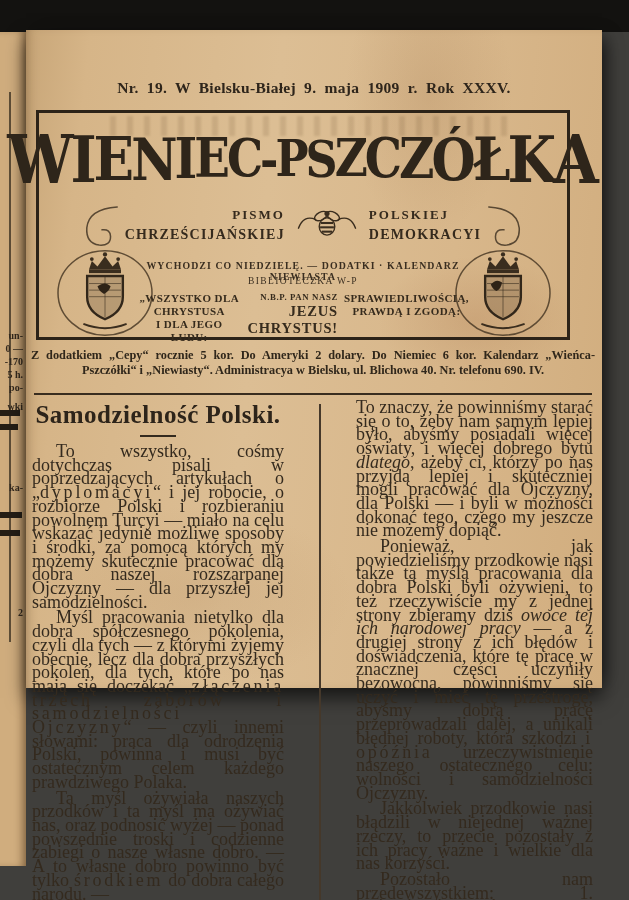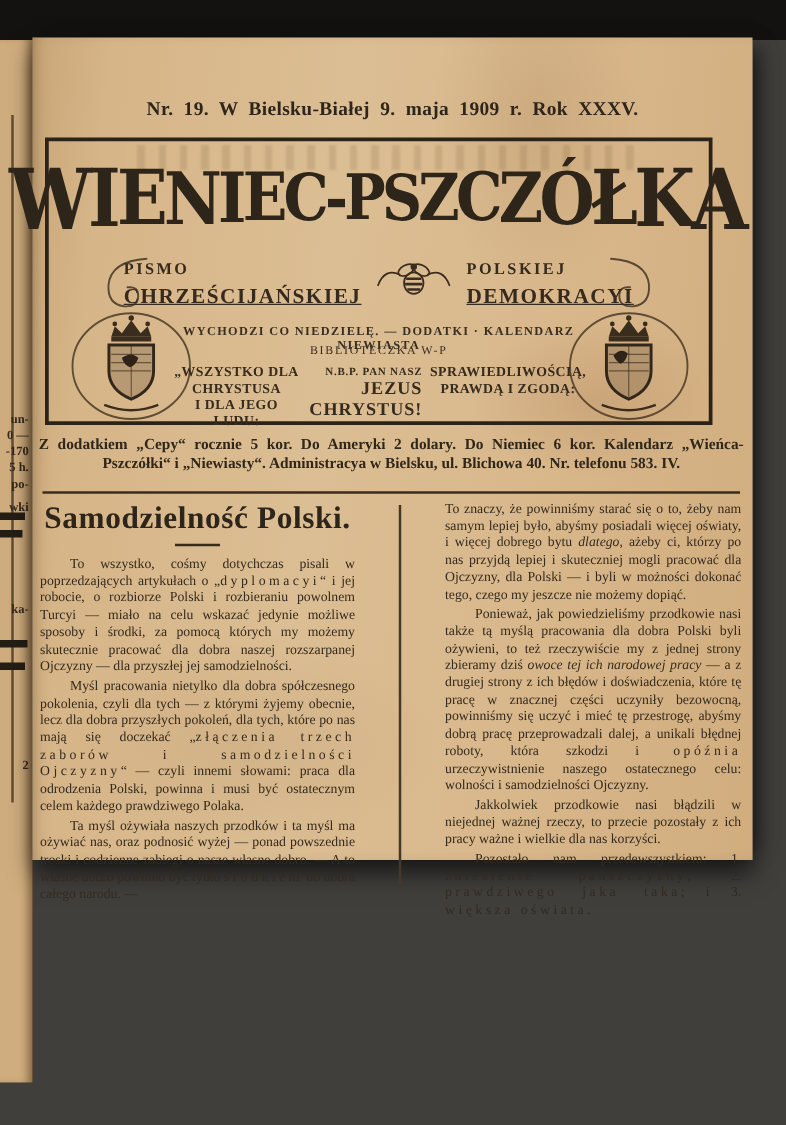--- a/index.html
+++ b/index.html
@@ -36,23 +36,23 @@
          background:repeating-linear-gradient(90deg,transparent 0 11px,rgba(100,75,45,.15) 11px 17px);
          filter:blur(1px);}
   .mb-title{position:absolute;top:4px;left:0;right:0;height:84px;display:flex;align-items:center;
             justify-content:center;font-weight:bold;color:#2e251a;transform:scaleY(1.14);
             font-family:"DejaVu Serif",serif;}
   .mb-title span{display:inline-block;margin:0 -1.5px;line-height:1;}
   .curl{position:absolute;top:90px;width:38px;height:48px;opacity:.8;}
   .curl-l{left:44px;} .curl-r{right:44px;transform:scaleX(-1);}
   .mb-sub{position:absolute;top:94px;left:0;right:0;display:flex;justify-content:center;
           align-items:flex-start;gap:10px;color:#352a1d;}
-  .sub-l{text-align:left;} .sub-r{text-align:left;}
+  .sub-l{text-align:right;} .sub-r{text-align:left;}
   .sub-row1{font-size:13px;font-weight:bold;letter-spacing:2px;}
-  .sub-row2{font-size:17px;font-weight:bold;letter-spacing:1.2px;margin-top:4px;text-decoration:underline;}
+  .sub-row2{font-size:14px;font-weight:bold;letter-spacing:1.2px;margin-top:4px;}
   .bee{width:64px;height:36px;margin-top:-2px;flex:none;}
   .mb-pub1{position:absolute;top:147px;left:90px;right:90px;text-align:center;
            font-size:9.8px;font-weight:bold;letter-spacing:1.1px;color:#3a2e20;}
   .mb-pub2{position:absolute;top:163px;left:90px;right:90px;text-align:center;
            font-size:9.5px;font-weight:normal;letter-spacing:1.4px;color:#3a2e20;}
   .mb-motto{position:absolute;top:179px;left:98px;right:98px;display:flex;
             justify-content:space-between;align-items:flex-start;gap:6px;color:#362b1d;}
   .motto-l,.motto-r{font-size:11px;font-weight:bold;letter-spacing:.4px;text-align:center;line-height:13px;}
   .motto-c{text-align:right;}
   .mc1{font-size:8.8px;font-weight:bold;letter-spacing:.6px;}
@@ -67,21 +67,21 @@
   .cline{text-align:center;}
   .rule-below{position:absolute;left:8px;right:10px;top:363px;height:2px;background:#392d1f;}
 
   
   .article{position:absolute;left:6px;right:9px;top:371px;display:flex;align-items:stretch;gap:28px;}
   .col-left{width:252px;flex:none;}
   .col-divider{width:2px;background:#45382a;margin:3px 7px 26px 7px;}
   .col-right{flex:1;min-width:0;}
   .art-title{font-size:25px;font-weight:bold;text-align:center;margin:0;color:#2d241a;letter-spacing:.5px;}
   .title-rule{width:36px;height:2px;background:#342a1e;margin:6px auto 8px;}
-  .para{margin:0 0 2px 0;text-align:justify;text-indent:24px;font-size:11px;
+  .para{margin:0 0 2px 0;text-align:justify;text-indent:24px;font-size:18px;
         line-height:13.7px;color:#342a1e;}
   .noindent{text-indent:0;}
   .seg-sp{letter-spacing:2.8px;}
   .seg-i{font-style:italic;}
   .seg-b{font-weight:bold;letter-spacing:.5px;}
   svg .ink{stroke:#3a2d1e;fill:none;stroke-width:1.6;stroke-linecap:round;}
 </style>
 </head>
 <body>
 
@@ -203,21 +203,21 @@
         </div>
         <div class="motto-r">
           <div>SPRAWIEDLIWOŚCIĄ,</div>
           <div>PRAWDĄ I ZGODĄ:</div>
         </div>
       </div>
     </div>
 
     <div class="subscription">
       <div class="jline"><span>Z dodatkiem „Cepy“ rocznie 5 kor. Do Ameryki 2 dolary. Do Niemiec 6 kor. Kalendarz „Wieńca-</span></div>
-      <div class="cline"><span>Pszczółki“ i „Niewiasty“. Administracya w Bielsku, ul. Blichowa 40. Nr. telefonu 583. IV.</span></div>
+      <div class="cline"><span>Pszczółki“ i „Niewiasty“. Administracya w Bielsku, ul. Blichowa 40. Nr. telefonu 690. IV.</span></div>
     </div>
     <div class="rule-below"></div>
 
     <div class="article">
       <div class="col-left">
         <h2 class="art-title">Samodzielność Polski.</h2>
         <div class="title-rule"></div>
         <p class="para"><span>To wszystko, cośmy dotychczas pisali w poprzedzających artykułach o „</span><span class="seg-sp">dyplomacyi</span><span>“ i jej robocie, o rozbiorze Polski i rozbieraniu powolnem Turcyi — miało na celu wskazać jedynie możliwe sposoby i środki, za pomocą których my możemy skutecznie pracować dla dobra naszej rozszarpanej Ojczyzny — dla przyszłej jej samodzielności.</span></p>
         <p class="para"><span>Myśl pracowania nietylko dla dobra spółczesnego pokolenia, czyli dla tych — z którymi żyjemy obecnie, lecz dla dobra przyszłych pokoleń, dla tych, które po nas mają się doczekać „</span><span class="seg-sp">złączenia trzech zaborów i samodzielności Ojczyzny</span><span>“ — czyli innemi słowami: praca dla odrodzenia Polski, powinna i musi być ostatecznym celem każdego prawdziwego Polaka.</span></p>
         <p class="para"><span>Ta myśl ożywiała naszych przodków i ta myśl ma ożywiać nas, oraz podnosić wyżej — ponad powszednie troski i codzienne zabiegi o nasze własne dobro. — A to własne dobro powinno być tylko </span><span class="seg-sp">środkiem</span><span> do dobra całego narodu. —</span></p>

